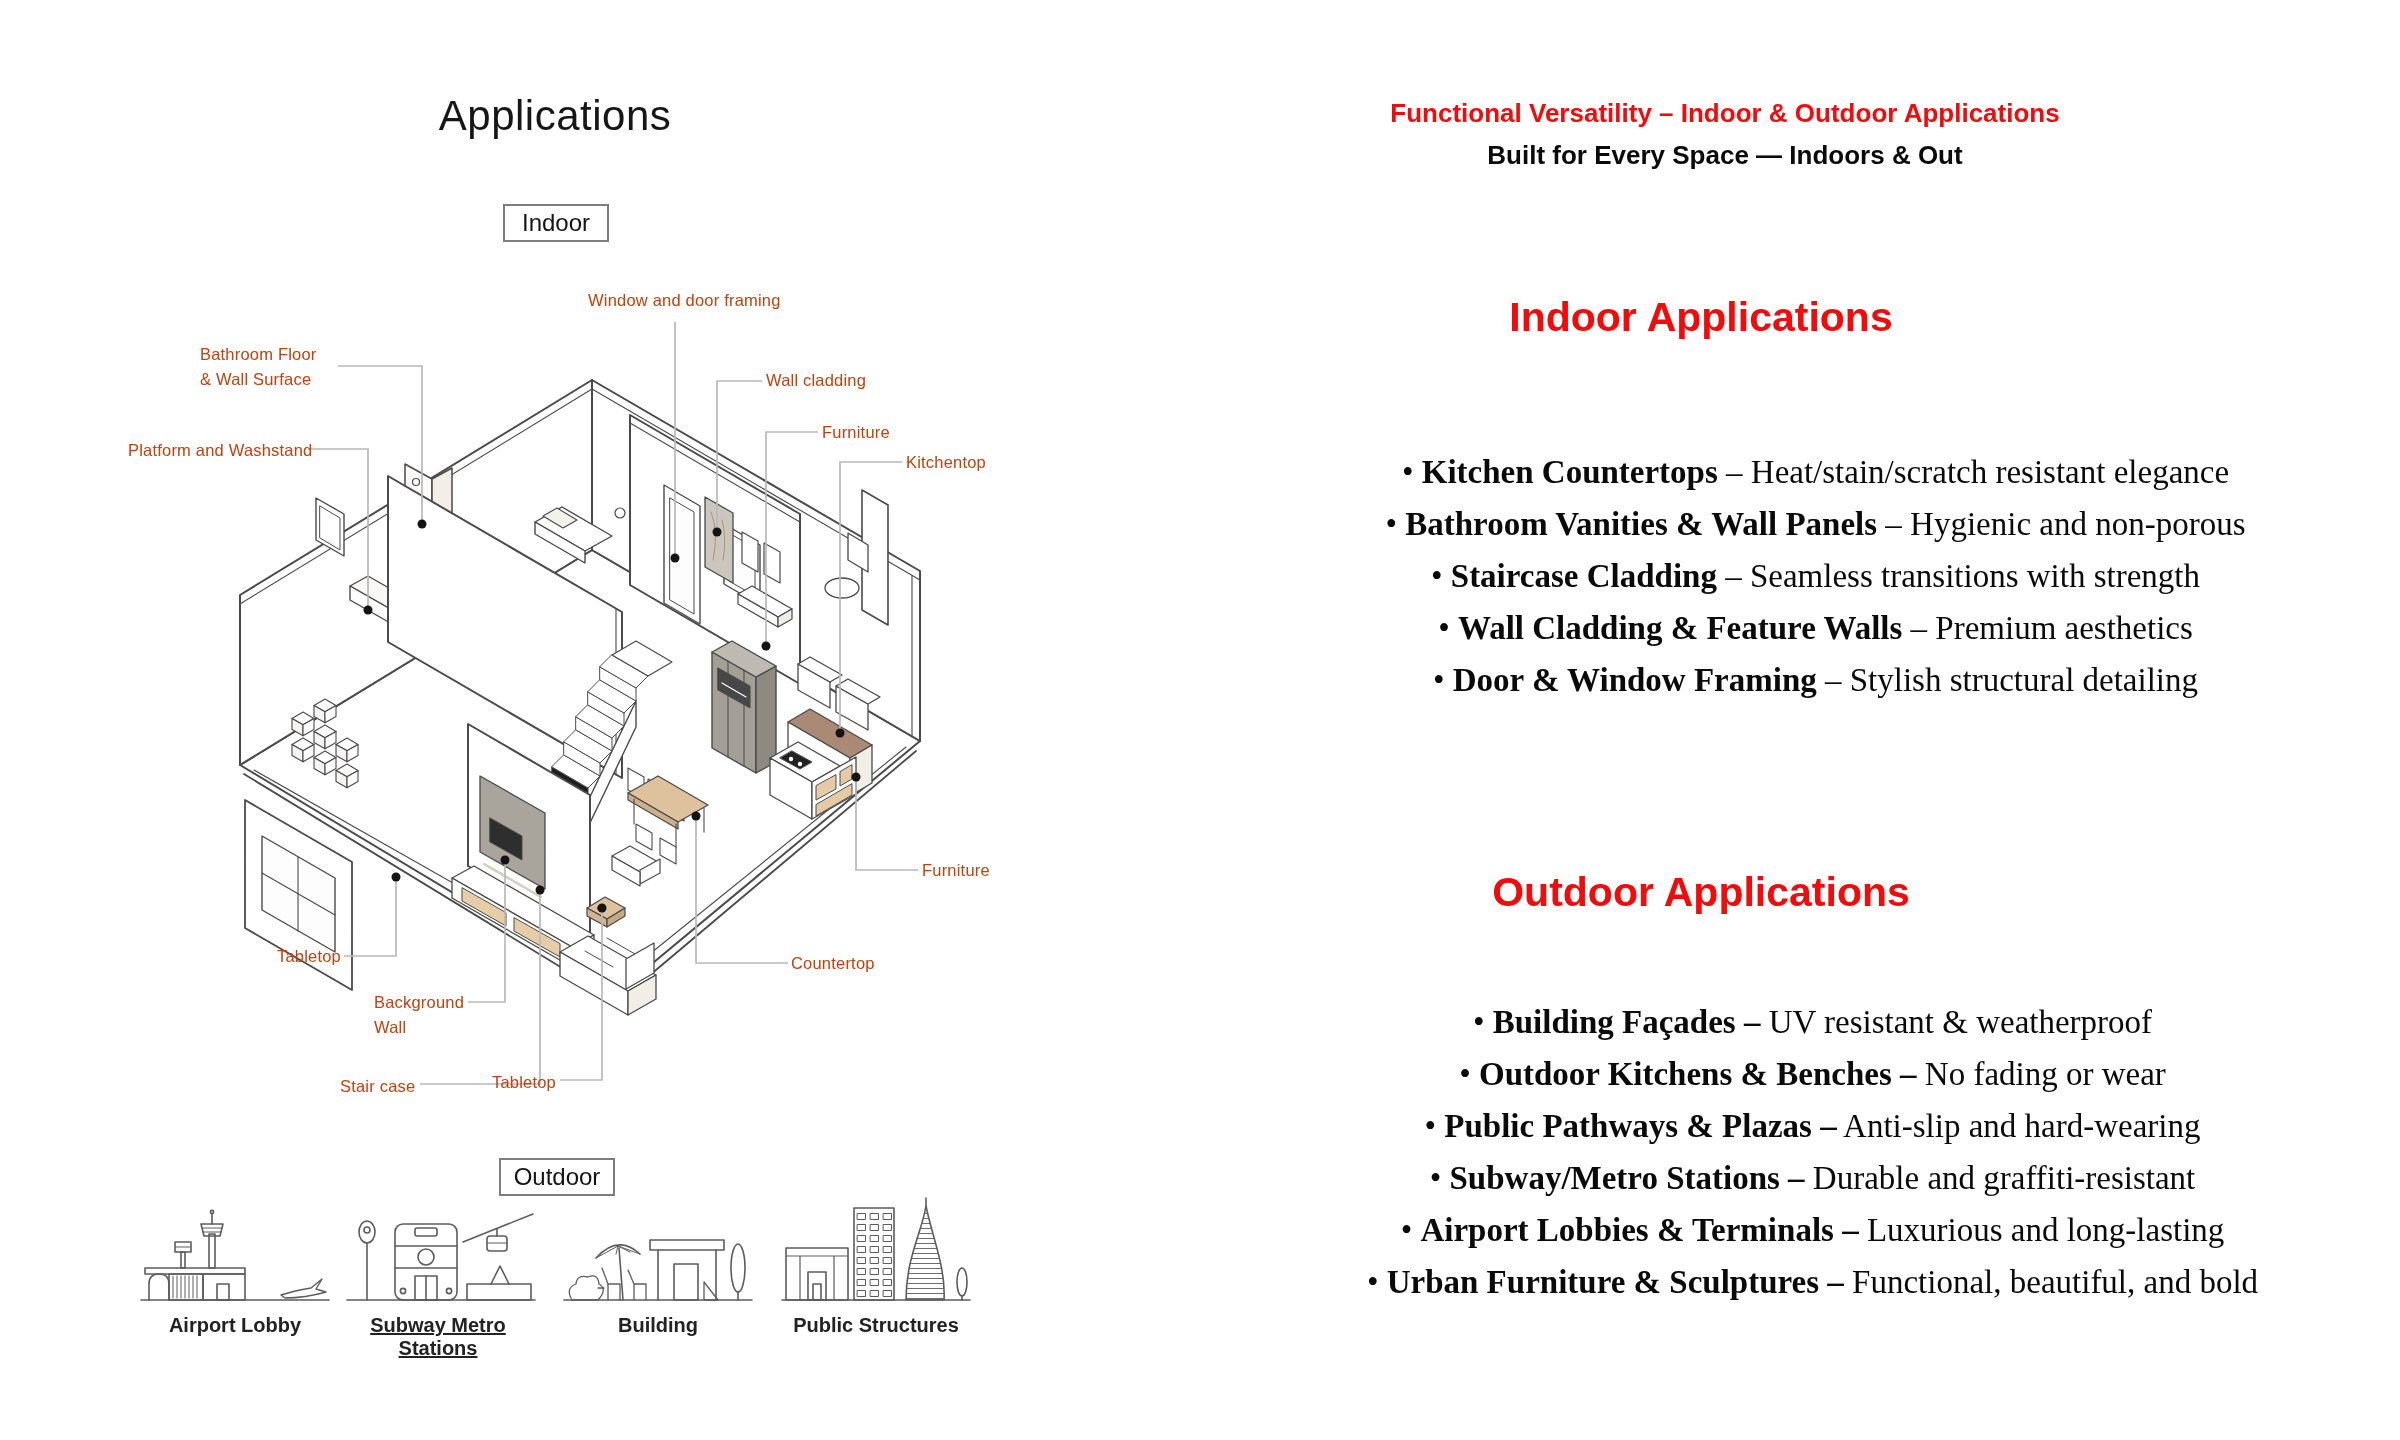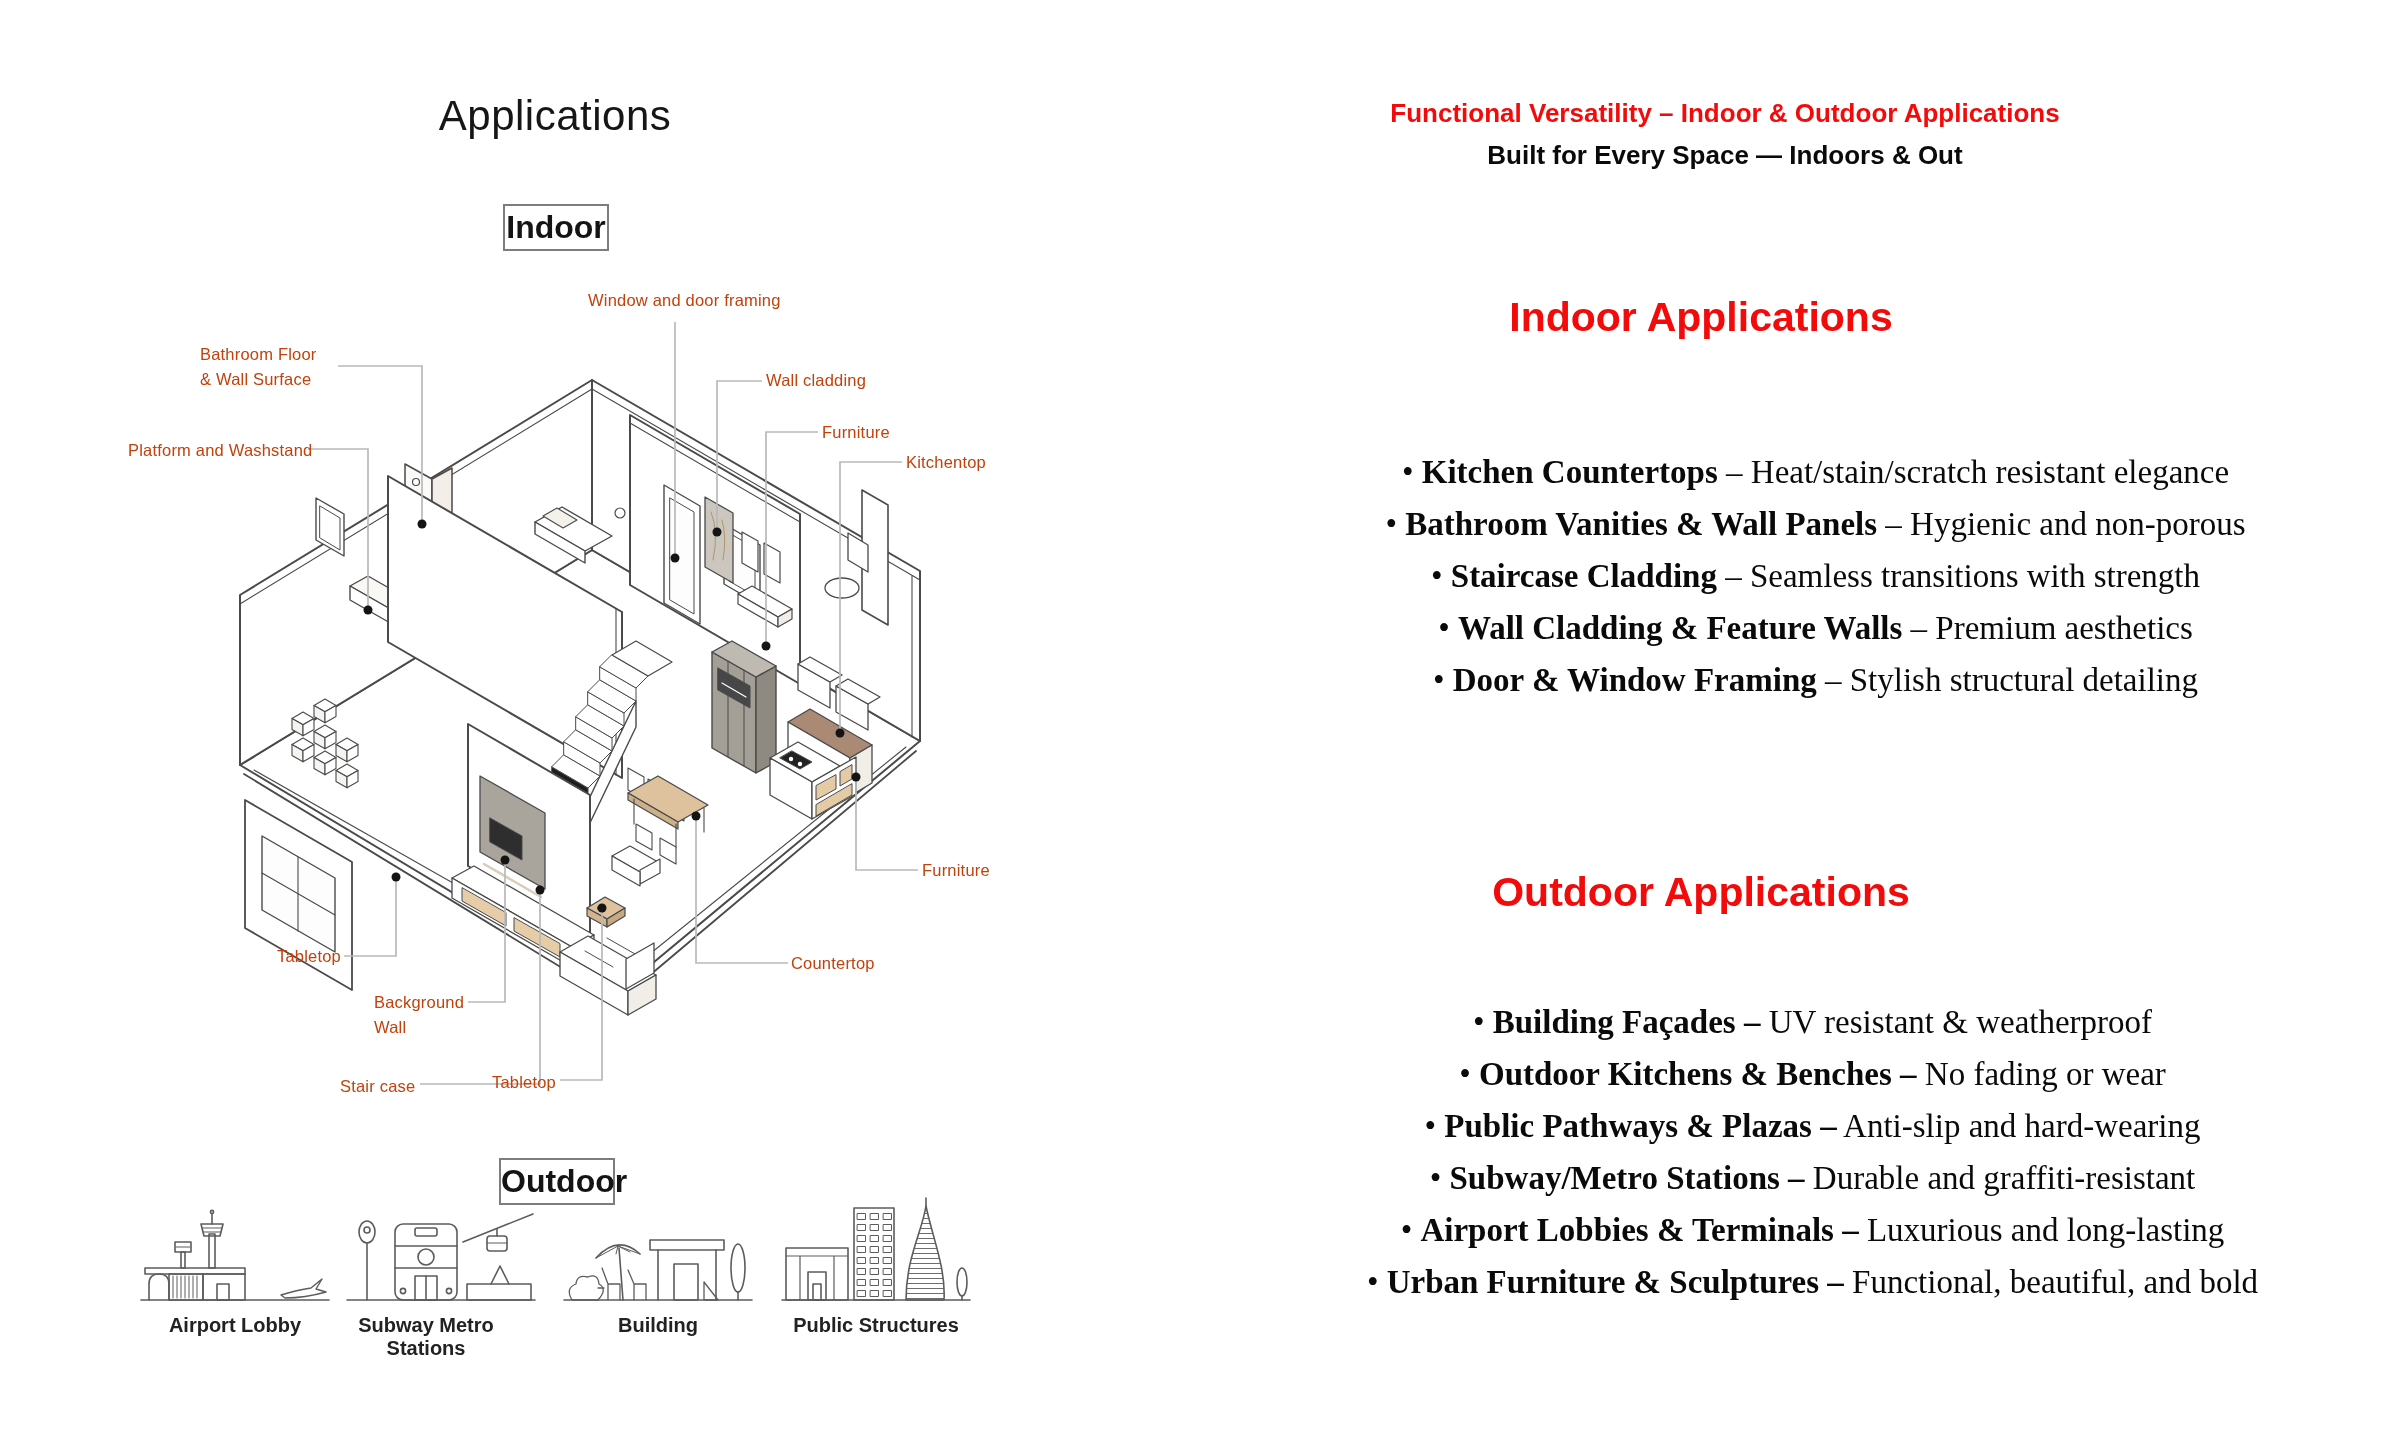--- a/index.html
+++ b/index.html
@@ -2,21 +2,21 @@
 <html><head>
 <meta charset="utf-8">
 <style>
   html,body{margin:0;padding:0;background:#ffffff;}
   .page{position:relative;width:2400px;height:1440px;background:#ffffff;overflow:hidden;
         font-family:"Liberation Sans",sans-serif;color:#0a0a0a;}
   .abs{position:absolute;}
   
   .diagram-title{left:355px;top:92px;width:400px;text-align:center;font-size:42px;
         font-weight:500;letter-spacing:.5px;color:#161616;}
-  .badge{border:2px solid #7d7d7d;color:#141414;font-size:32px;font-weight:700;
+  .badge{border:2px solid #7d7d7d;color:#141414;font-size:24px;font-weight:400;
         text-align:center;padding:3px 0;background:#fff;}
   .badge-indoor{left:503px;top:204px;width:102px;}
   .badge-outdoor{left:499px;top:1158px;width:112px;}
   .dlabel{position:absolute;font-size:16.5px;line-height:25px;color:#c2410c;
         white-space:pre-line;letter-spacing:.2px;font-weight:500;}
   .icon-label{position:absolute;top:1314px;width:200px;text-align:center;
         font-size:20px;font-weight:600;color:#222;}
   
   .hdr{left:1180px;top:92px;width:1090px;text-align:center;font-size:26px;
         font-weight:bold;line-height:42px;}
@@ -315,21 +315,21 @@
       <rect x="37" y="88" width="8" height="16"></rect>
     <rect x="78" y="12" width="40" height="92"></rect>
     <rect x="80" y="14" width="36" height="88" fill="url(#winp)" stroke="none"></rect>
     <path d="M130 104 C130 62 146 36 150 10 C156 40 170 72 168 104 Z" fill="url(#hlp)"></path>
     <path d="M150 10 V2"></path>
     <ellipse cx="186" cy="86" rx="5" ry="14"></ellipse>
       <path d="M186 100 V104"></path>
   </svg>
 
   <div class="icon-label" style="left:135px;">Airport Lobby</div>
-  <div class="icon-label" style="left:326px;">Subway Metro Stations</div>
+  <div class="icon-label" style="left:338px;text-decoration:underline;">Subway Metro Stations</div>
   <div class="icon-label" style="left:558px;">Building</div>
   <div class="icon-label" style="left:776px;">Public Structures</div>
 
   <div class="abs hdr">
     <div class="l1">Functional Versatility – Indoor &amp; Outdoor Applications</div>
     <div class="l2">Built for Every Space — Indoors &amp; Out</div>
   </div>
 
   <div class="abs sec-heading" style="top:294px;">Indoor Applications</div>
 

